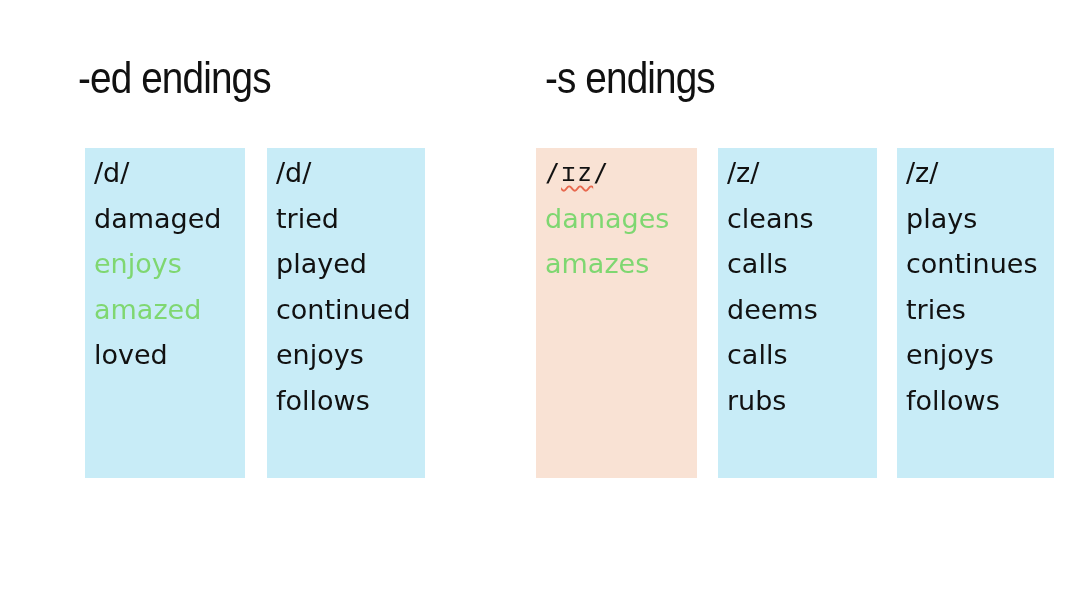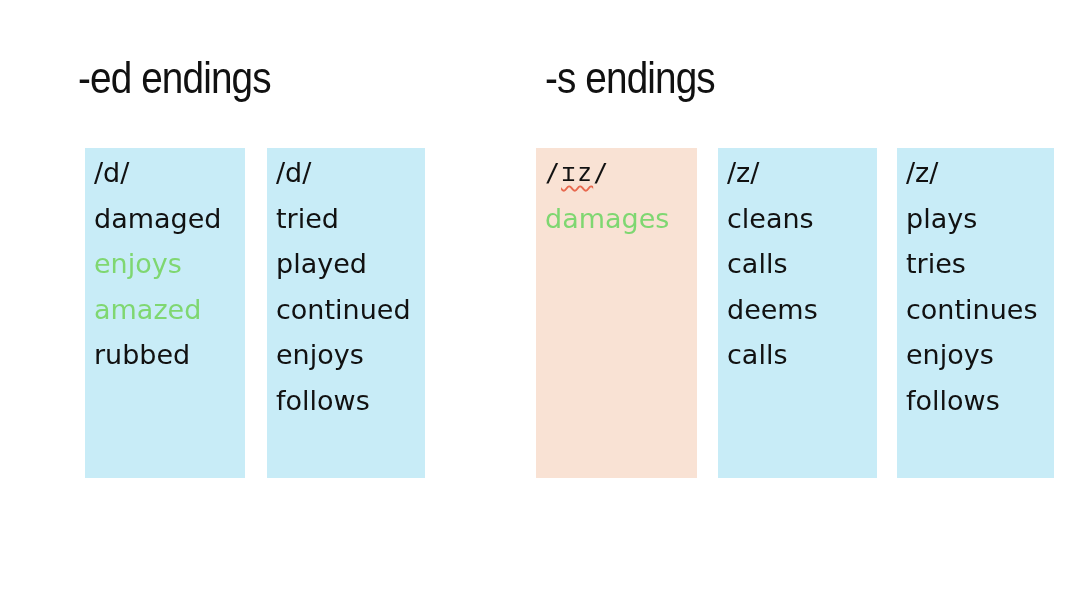--- a/index.html
+++ b/index.html
@@ -76,51 +76,53 @@
 <div class="slide">
 
   <h1 class="title title-ed">-ed endings</h1>
   <h1 class="title title-s">-s endings</h1>
 
   <div class="box blue box-ed1">
     <div class="line header">/d/</div>
     <div class="line word">damaged</div>
     <div class="line word green">enjoys</div>
     <div class="line word green">amazed</div>
-    <div class="line word">rubbed</div>
+    <div class="line word">loved</div>
   </div>
 
   <div class="box blue box-ed2">
     <div class="line header">/d/</div>
     <div class="line word">tried</div>
     <div class="line word">played</div>
     <div class="line word">continued</div>
     <div class="line word">enjoys</div>
     <div class="line word">follows</div>
   </div>
 
   <div class="box peach box-iz">
     <div class="line header ipa">
       <span>/</span>
         <span class="ipa-core">ɪz</span>
         <span>/</span>
     </div>
     <div class="line word green">damages</div>
+    <div class="line word green">amazes</div>
   </div>
 
   <div class="box blue box-z1">
     <div class="line header">/z/</div>
     <div class="line word">cleans</div>
     <div class="line word">calls</div>
     <div class="line word">deems</div>
     <div class="line word">calls</div>
+    <div class="line word">rubs</div>
   </div>
 
   <div class="box blue box-z2">
     <div class="line header">/z/</div>
     <div class="line word">plays</div>
+    <div class="line word">continues</div>
     <div class="line word">tries</div>
-    <div class="line word">continues</div>
     <div class="line word">enjoys</div>
     <div class="line word">follows</div>
   </div>
 
 </div>
 
 </body></html>

